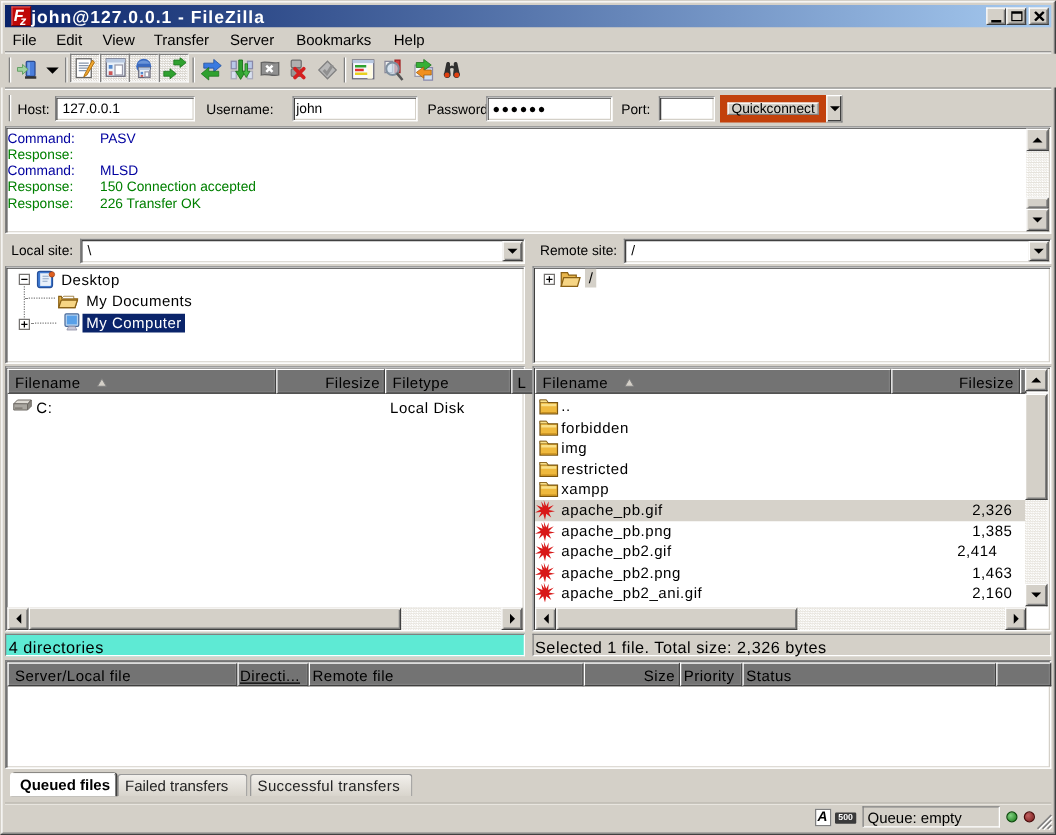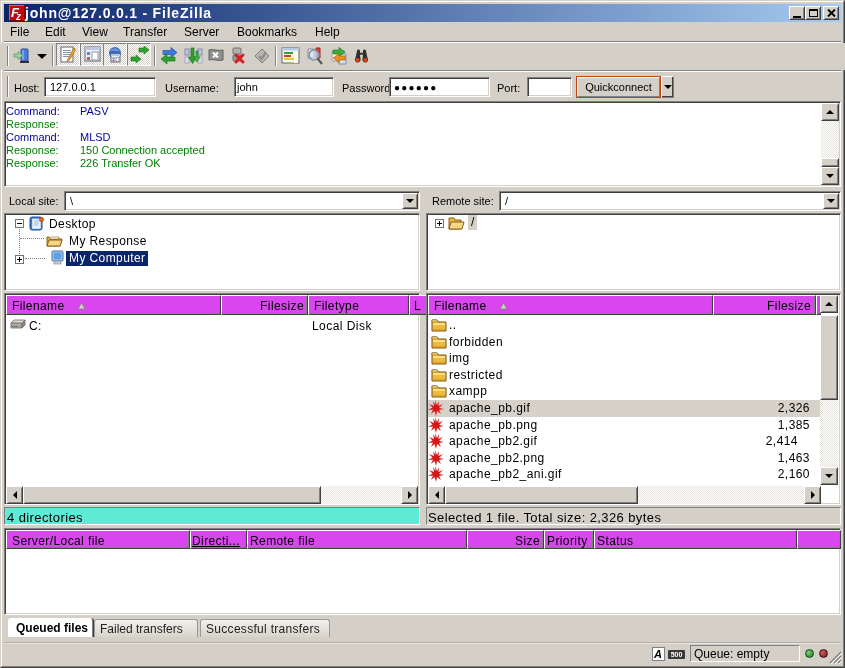--- a/index.html
+++ b/index.html
@@ -12,21 +12,21 @@
 .field { background:#fff; border-top:1px solid #808080; border-left:1px solid #808080; border-bottom:1px solid #fff; border-right:1px solid #fff; box-shadow: inset 1px 1px 0 #404040, inset -1px -1px 0 #d4d0c8; }
 .dither { background-image: conic-gradient(#fff 90deg, #d4d0c8 90deg 180deg, #fff 180deg 270deg, #d4d0c8 270deg); background-size:2px 2px; }
 .dither-light { background-image: conic-gradient(#fff 90deg, #e6e3dc 90deg 180deg, #fff 180deg 270deg, #e6e3dc 270deg); background-size:2px 2px; }
 .sbbtn { background:#d4d0c8; border-top:1px solid #fff; border-left:1px solid #fff; border-bottom:1px solid #404040; border-right:1px solid #404040; box-shadow: inset 1px 1px 0 #d4d0c8, inset -1px -1px 0 #808080; display:flex; align-items:center; justify-content:center; }
 .arrow { width:0; height:0; }
 .a-up { border-left:4px solid transparent; border-right:4px solid transparent; border-bottom:4px solid #000; }
 .a-dn { border-left:4px solid transparent; border-right:4px solid transparent; border-top:4px solid #000; }
 .a-lf { border-top:4px solid transparent; border-bottom:4px solid transparent; border-right:4px solid #000; }
 .a-rt { border-top:4px solid transparent; border-bottom:4px solid transparent; border-left:4px solid #000; }
 .thumb { background:#d4d0c8; border-top:1px solid #fff; border-left:1px solid #fff; border-bottom:1px solid #404040; border-right:1px solid #404040; box-shadow: inset 1px 1px 0 #d4d0c8, inset -1px -1px 0 #808080; }
-.hcell { position:absolute; top:0; height:20px; background:#d946ef; border-top:1px solid #fff; border-left:1px solid #fff; border-bottom:1px solid #404040; border-right:1px solid #404040; box-shadow: inset -1px -1px 0 #808080; }
+.hcell { position:absolute; top:0; height:20px; background:#737373; border-top:1px solid #fff; border-left:1px solid #fff; border-bottom:1px solid #404040; border-right:1px solid #404040; box-shadow: inset -1px -1px 0 #808080; }
 .hcell span { position:absolute; top:3px; font-size:12px; letter-spacing:0.4px; }
 .gripv { border-left:1px solid #808080; border-right:1px solid #fff; }
 .tbtn { position:absolute; top:0px; height:23px; border:1px solid #808080; border-bottom-color:#fff; border-right-color:#fff; }
 .trow { position:absolute; left:0; height:16px; font-size:12px; letter-spacing:0.4px; }
 .lrow { position:absolute; font-size:12px; letter-spacing:0.45px; white-space:pre; }
 </style>
 </head>
 <body>
 
 <div class="abs" style="left:0;top:0;width:845px;height:668px;border:1px solid #d4d0c8;border-bottom:1px solid #404040;border-right:1px solid #404040;"></div>
@@ -177,21 +177,21 @@
   <span class="abs" style="left:161px;top:10px;">Username:</span>
   <div class="abs field" style="left:218px;top:5px;width:100px;height:20px;margin-left:12px;">
       <span style="position:absolute;left:2px;top:3px;">john</span>
     </div>
   <span class="abs" style="left:338px;top:10px;">Password:</span>
   <div class="abs field" style="left:385px;top:5px;width:101px;height:20px;">
       <span style="position:absolute;left:4px;top:4px;font-size:10px;letter-spacing:1.2px;">●●●●●●</span>
     </div>
   <span class="abs" style="left:493px;top:10px;">Port:</span>
   <div class="abs field" style="left:523px;top:5px;width:45px;height:20px;"></div>
-  <div class="abs" style="left:572px;top:4px;width:85px;height:22px;background:#d4d0c8;border:1px solid #c2410c;">
+  <div class="abs" style="left:572px;top:4px;width:85px;height:22px;background:#d4d0c8;border:6px solid #c2410c;">
     <div style="width:100%;height:100%;border-top:1px solid #fff;border-left:1px solid #fff;border-bottom:1px solid #808080;border-right:1px solid #808080;display:flex;align-items:center;justify-content:center;">Quickconnect</div>
   </div>
   <div class="abs raised1" style="left:657px;top:4px;width:13px;height:22px;box-shadow:inset -1px -1px 0 #404040;display:flex;align-items:center;justify-content:center;">
       <div class="arrow a-dn"></div>
     </div>
 </div>
 
 <div class="abs sunken" style="left:4px;top:101px;width:837px;height:86px;background:#fff;">
   <div style="position:absolute;left:1px;top:3px;line-height:13px;width:780px;">
     <div><span style="color:#00009f;">Command:</span><span class="abs" style="color:#00009f;left:74px;">PASV</span></div>
@@ -236,21 +236,21 @@
       <rect x="3.5" y="3" width="8" height="9.5" fill="#e8f0fa" stroke="#fff" stroke-width="0.5"></rect>
       <path d="M5 5 h5 M5 7 h5 M5 9 h4" stroke="#90a8c8" stroke-width="0.8"></path>
       <circle cx="12.5" cy="3.5" r="2.2" fill="#e06020" stroke="#903810" stroke-width="0.5"></circle>
     </svg>
     <span class="abs trow" style="left:44px;top:3px;">Desktop</span>
     <svg class="abs" style="left:41px;top:19px;" width="17" height="15" viewBox="0 0 17 15">
       <path d="M1 4 L1 13 H14 L16 6 H4 L3 4 Z" fill="#e8b64c" stroke="#8a6114"></path>
       <path d="M3 6 h10 v-2 h-8 z" fill="#fff" stroke="#8a6114" stroke-width="0.6"></path>
       <path d="M1 13 L3 7 H16 L14 13 Z" fill="#f6d584" stroke="#8a6114"></path>
     </svg>
-    <span class="abs trow" style="left:64px;top:20px;">My Response</span>
+    <span class="abs trow" style="left:64px;top:20px;">My Documents</span>
     <svg class="abs" style="left:45px;top:36px;" width="15" height="16" viewBox="0 0 15 16">
       <rect x="2" y="1" width="11" height="10" rx="1" fill="#b8d4f0" stroke="#4a6a9a"></rect>
       <rect x="3.5" y="2.5" width="8" height="7" fill="#58a0e8"></rect>
       <path d="M5 11 h5 l1.5 3 h-8 Z" fill="#c8c8d8" stroke="#8888a0" stroke-width="0.6"></path>
     </svg>
     <div class="abs" style="left:61px;top:37px;height:15px;background:#0a246a;color:#fff;font-size:12px;padding:0 3px;line-height:15px;letter-spacing:0.4px;">My Computer</div>
   </div>
 </div>
 
 <div class="abs" style="left:426px;top:190px;width:415px;height:101px;">

